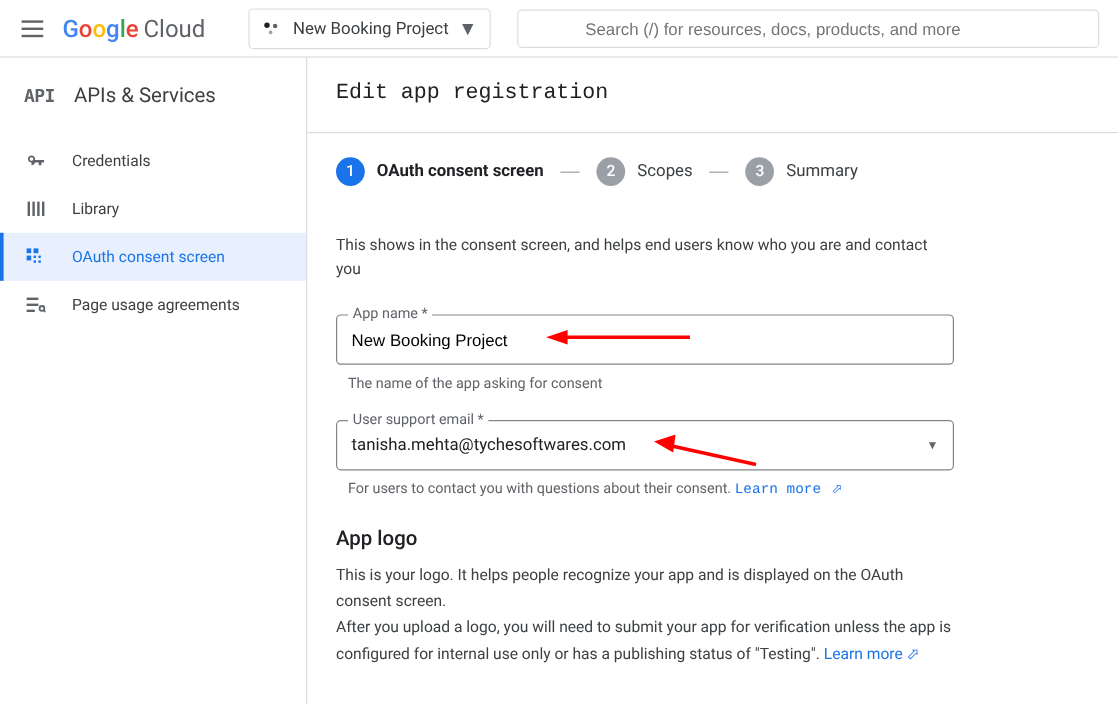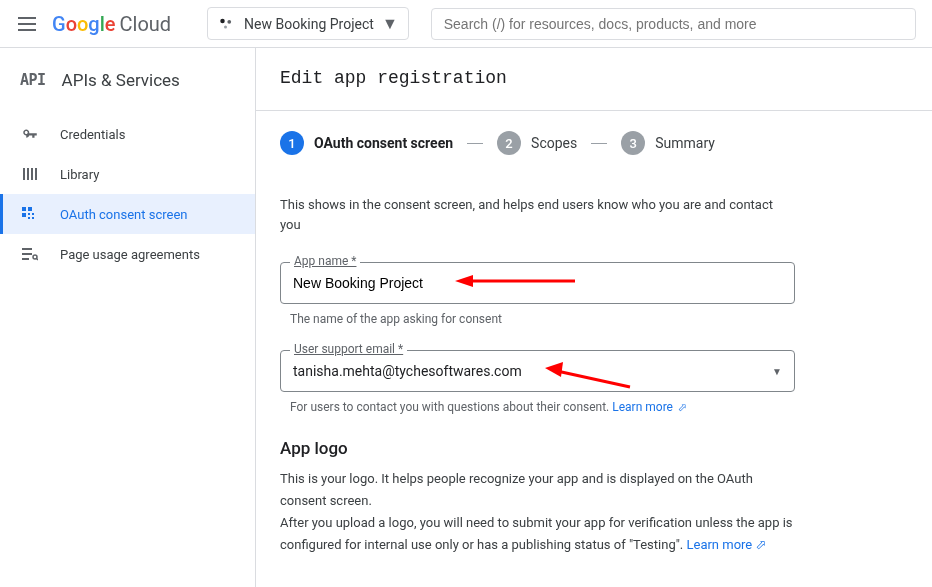--- a/index.html
+++ b/index.html
@@ -12,21 +12,21 @@
     .logo { display: flex; align-items: center; gap: 0; font-size: 20px; }
     .logo-g { font-weight: 500; }
     .logo .b { color: #4285F4; } .logo .r { color: #EA4335; } .logo .y { color: #FBBC04; } .logo .g { color: #34A853; }
     .logo-cloud { color: #5f6368; margin-left: 4px; font-weight: 400; }
     .project-picker { display: flex; align-items: center; gap: 8px; border: 1px solid #dadce0; border-radius: 4px; padding: 6px 10px; cursor: pointer; margin-left: 24px; }
     .project-picker .proj-icon { width: 18px; height: 18px; position: relative; }
     .proj-icon svg { width: 18px; height: 18px; }
     .project-picker .name { font-size: 14px; color: #3c4043; }
     .project-picker .chev { color: #5f6368; }
     .search-bar { flex: 1; display: flex; align-items: center; border: 1px solid #dadce0; border-radius: 4px; padding: 7px 12px; margin-left: 10px; }
-    .search-bar input { border: none; outline: none; width: 100%; font-size: 14px; color: #b91c1c; background: transparent; }
+    .search-bar input { border: none; outline: none; width: 100%; font-size: 14px; color: #b91c1c; background: transparent; margin-left: 44px; }
     
     
     .body-wrap { display: flex; }
     .sidebar { width: 256px; border-right: 1px solid #dadce0; padding-top: 16px; min-height: 539px; position: relative; }
     .sidebar-header { display: flex; align-items: center; gap: 16px; padding: 6px 20px 18px 20px; }
     .sidebar-header .api-icon { font-family: monospace; font-weight: bold; font-size: 15px; letter-spacing: -0.5px; color: #5f6368; }
     .sidebar-header .title { font-size: 17px; color: #3c4043; font-weight: 400; }
     .nav-item { display: flex; align-items: center; gap: 20px; padding: 10px 20px; font-size: 13px; color: #3c4043; cursor: pointer; }
     .nav-item .icon { width: 20px; height: 20px; color: #5f6368; display:flex; align-items:center; justify-content:center; }
     .nav-item.active { background: #e8f0fe; color: #1a73e8; border-left: 3px solid #1a73e8; padding-left: 17px; }
@@ -47,26 +47,26 @@
     .step.inactive .step-num { background: #9aa0a6; color: #fff; }
     .step.inactive .step-label { color: #3c4043; font-size: 14px; }
     .step-dash { width: 16px; height: 1px; background: #9aa0a6; }
     
     
     .section-title { font-size: 20px; font-weight: 500; margin-bottom: 12px; }
     .section-desc { font-size: 13px; color: #3c4043; line-height: 1.5; margin-bottom: 28px; max-width: 510px; }
     
     
     .field-wrap { position: relative; margin-bottom: 8px; max-width: 515px; }
-    .field-label { position: absolute; top: -8px; left: 10px; background: #fff; padding: 0 4px; font-size: 12px; color: #5f6368; text-decoration: underline; }
+    .field-label { position: absolute; top: -8px; left: 10px; background: #fff; padding: 0 4px; font-size: 12px; color: #5f6368; }
     .field { border: 1px solid #80868b; border-radius: 4px; padding: 12px 12px; font-size: 14px; display:flex; align-items:center; justify-content:space-between; }
     .field input { border: none; outline: none; width: 100%; font-size: 14px; background: transparent; }
     .field .dd-arrow { color: #5f6368; font-size: 10px; }
     .helper { font-size: 12px; color: #5f6368; margin-left: 10px; margin-bottom: 24px; }
-    .helper a { color: #1a73e8; text-decoration: none; }
+    .helper a { color: #1a73e8; text-decoration: none; font-family: Liberation Mono, monospace; }
     .helper .ext { font-size: 11px; margin-left: 2px; }
     
     .section-title2 { font-size: 17px; font-weight: 500; margin-bottom: 10px; margin-top:12px; }
     .logo-desc { font-size: 13px; color: #3c4043; line-height: 1.7; max-width: 515px; }
     .logo-desc a { color: #1a73e8; text-decoration: none; }
     
     
     .arrow { position: absolute; pointer-events: none; }
     .arrow svg { display: block; }
   </style>

